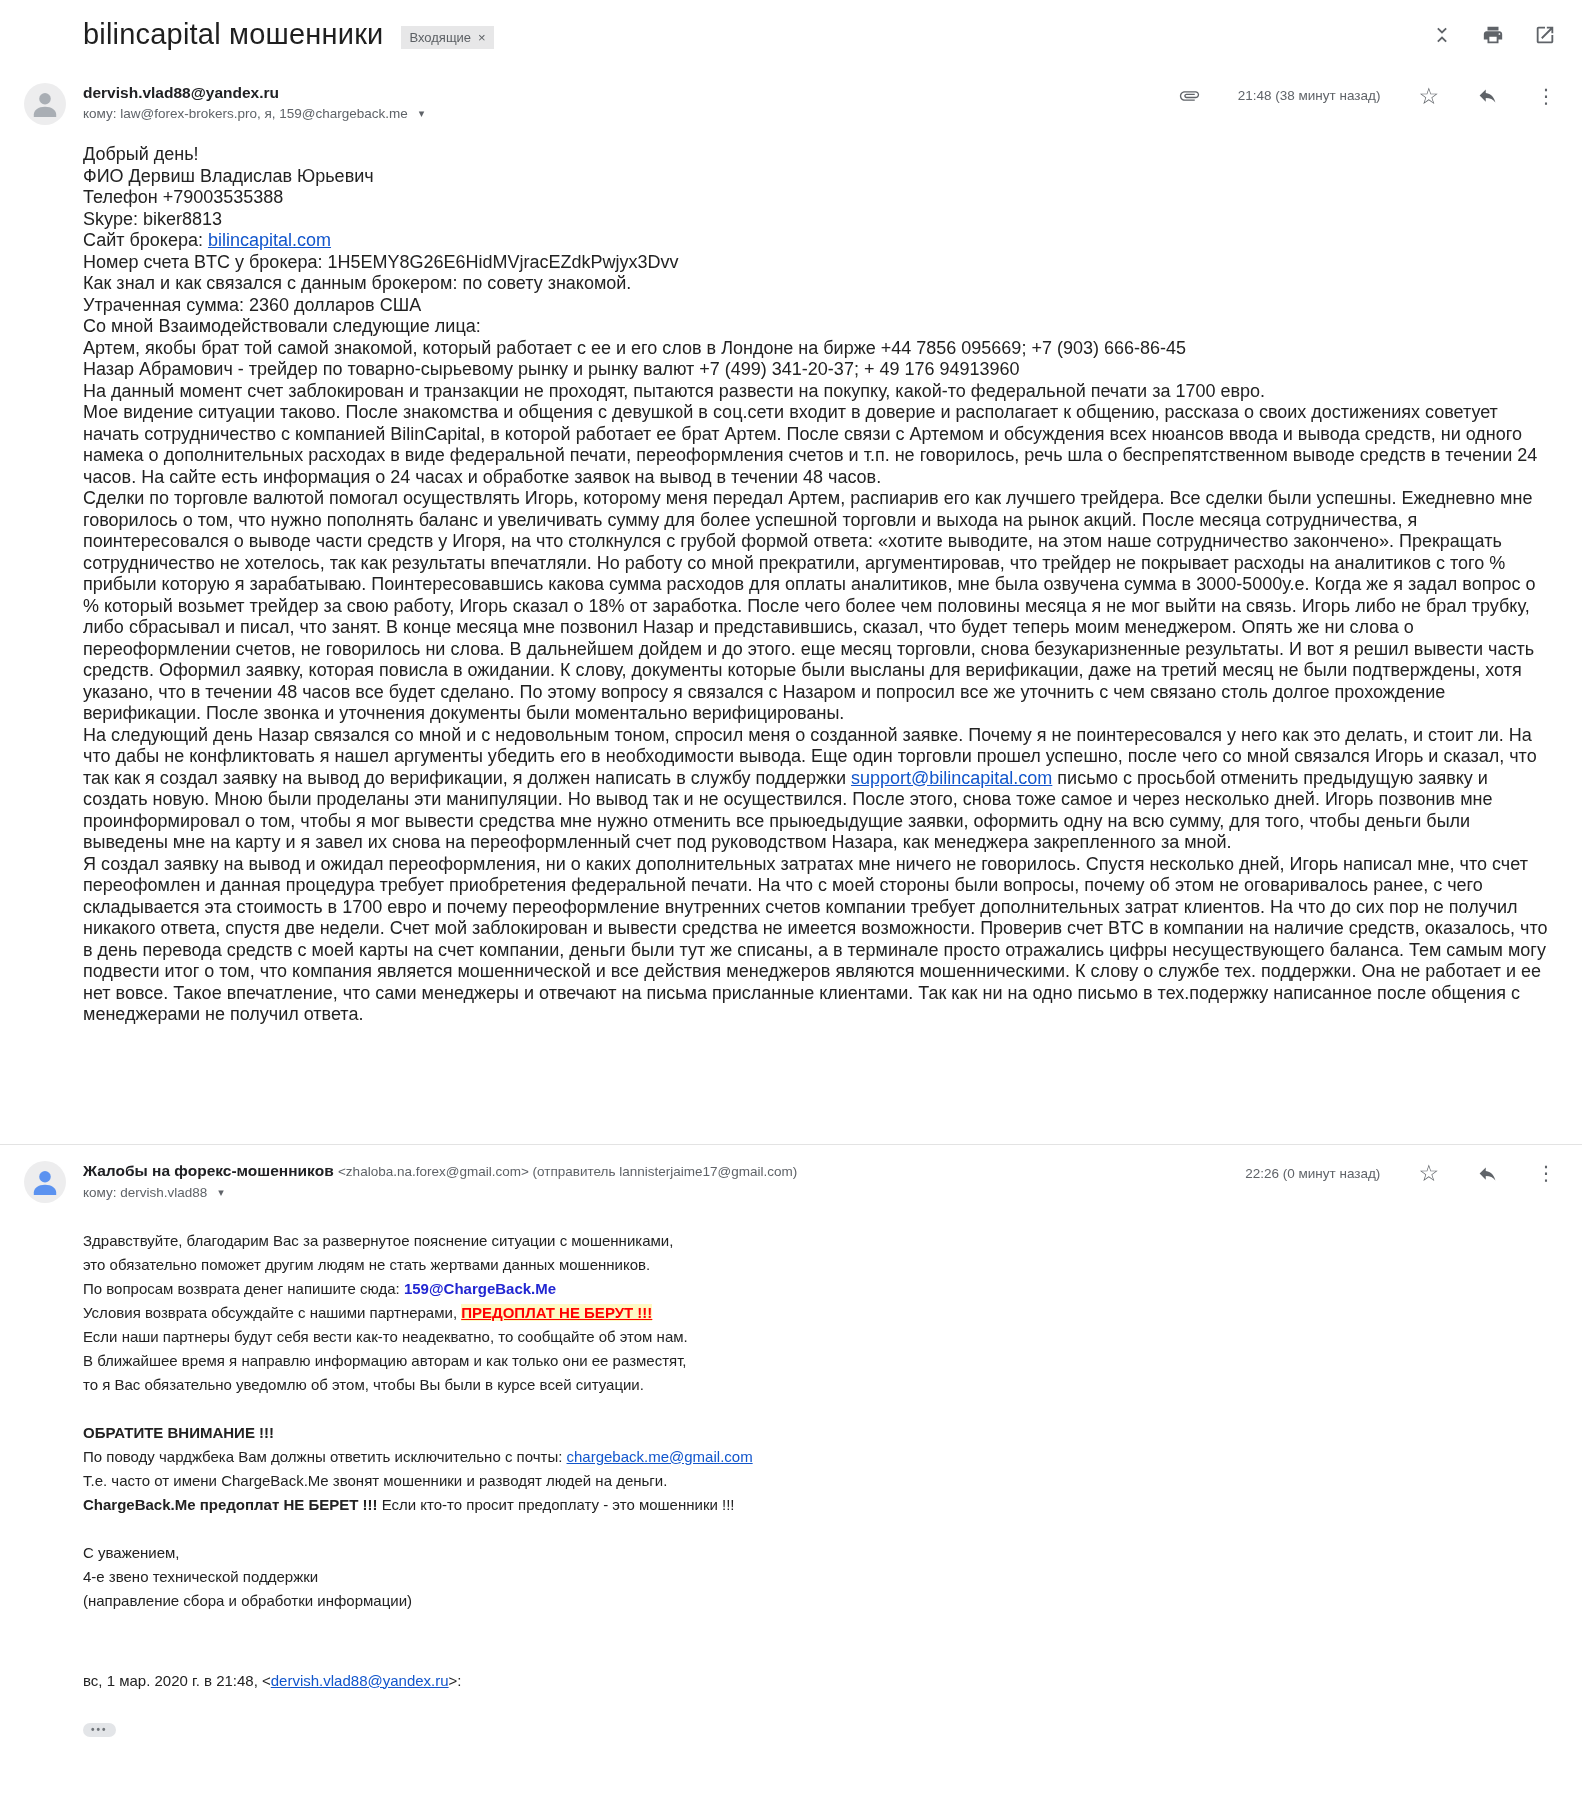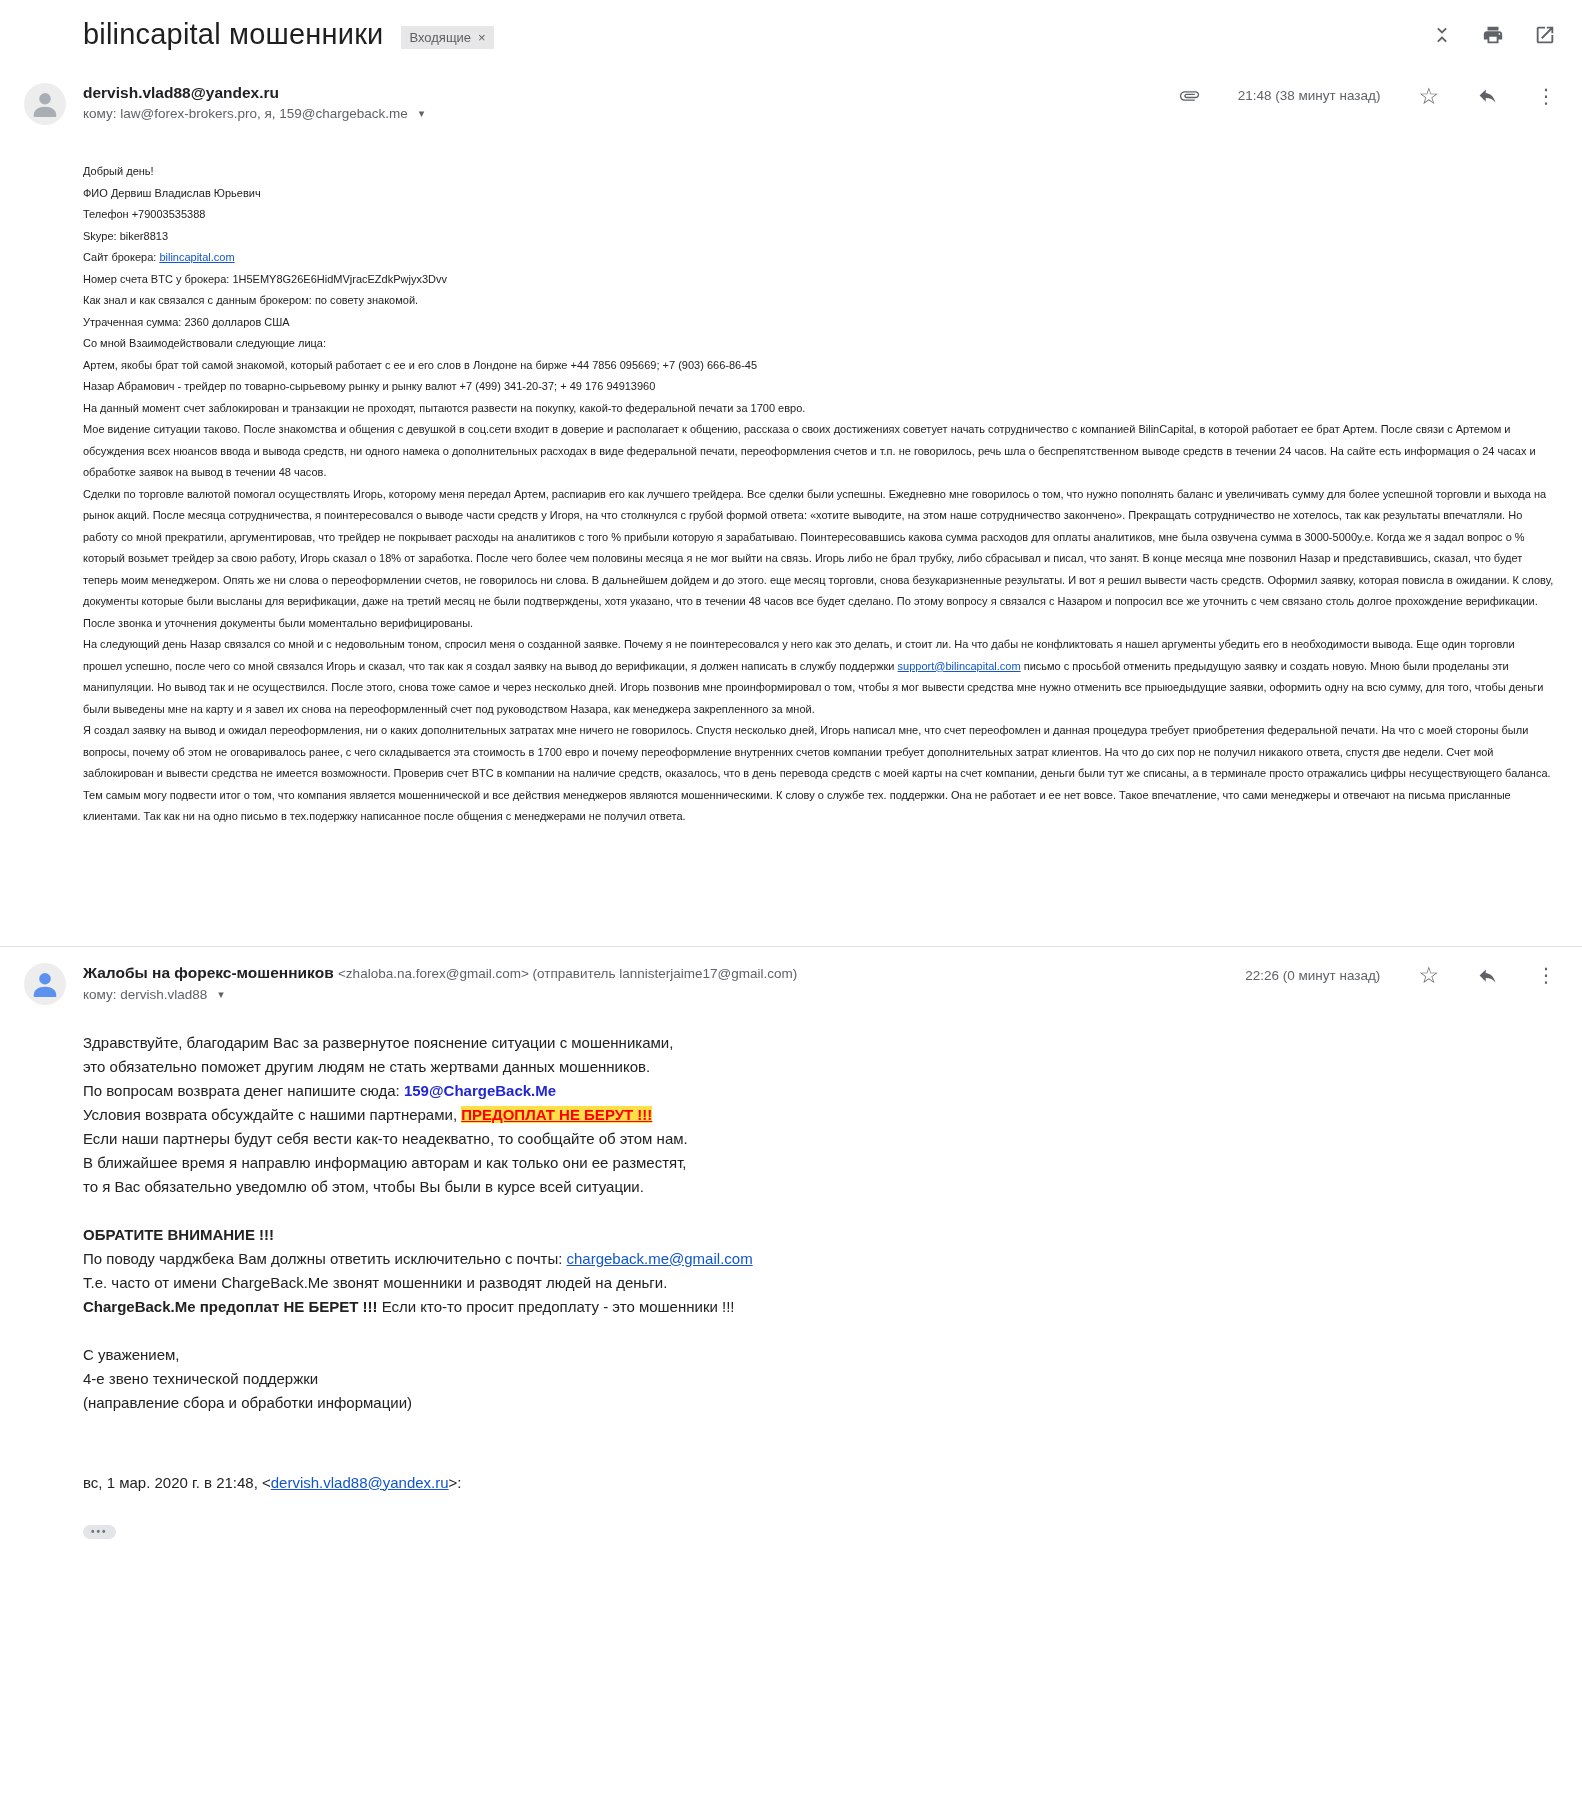--- a/index.html
+++ b/index.html
@@ -25,27 +25,27 @@
   .sender-line { font-size:15.5px; font-weight:bold; color:#202124; line-height:20px; }
   .sender-detail { font-weight:normal; font-size:13.5px; color:#5f6368;text-align:center; }
   .to-line { font-size:13.5px; color:#5f6368; margin-top:3px; cursor:pointer; display:inline-flex; align-items:center; gap:11px;}
   .dd { font-size:11px; color:#5f6368; }
   .meta { position:absolute; right:0; top:2px; display:flex; align-items:center; gap:38px; color:#5f6368; }
   .meta .time { font-size:13.5px; white-space:nowrap; }
   .star { font-size:23px; line-height:20px; cursor:pointer; color:#5f6368; background:none; border:none; padding:0;}
   .more { font-size:20px; line-height:20px; cursor:pointer; color:#5f6368; background:none; border:none; padding:0;}
 
   
-  .body-1 { margin-top:32px; font-size:11px; line-height:21.5px; color:#222; max-width:1480px; }
+  .body-1 { margin-top:15px; font-size:18px; line-height:21.5px; color:#222; max-width:1480px; }
   .bline { min-height:21.5px; }
   .body-2 { margin-top:22px; font-size:15px; line-height:24px; color:#222; max-width:1480px; }
   .body-2 .bline { min-height:24px; }
   .lnk { color:#1155cc; text-decoration:underline; cursor:pointer; }
   .lnk-strong { color:#2126d2; font-weight:bold; text-decoration:none; cursor:pointer; }
-  .alert { color:#ff0000; background:#fde047; font-weight:bold; text-decoration:underline; }
+  .alert { color:#ff0000; background:#fef9c3; font-weight:bold; text-decoration:underline; }
   .b { font-weight:bold; }
   .attention { font-weight:bold; margin-top:24px; }
   .sig-block { margin-top:24px; }
   .quote-line { margin-top:56px; color:#222; }
   .divider { border:none; border-top:1px solid #e3e3e3; margin:118px 0 0 0; }
 
   .trimmed { display:inline-block; margin:30px 0 0 83px; background:#e3e5e8; color:#70757a;
              border:none; border-radius:7px; padding:3px 8px; font-size:10px; letter-spacing:2px;
              font-weight:bold; line-height:8px; cursor:pointer; }
 </style>

